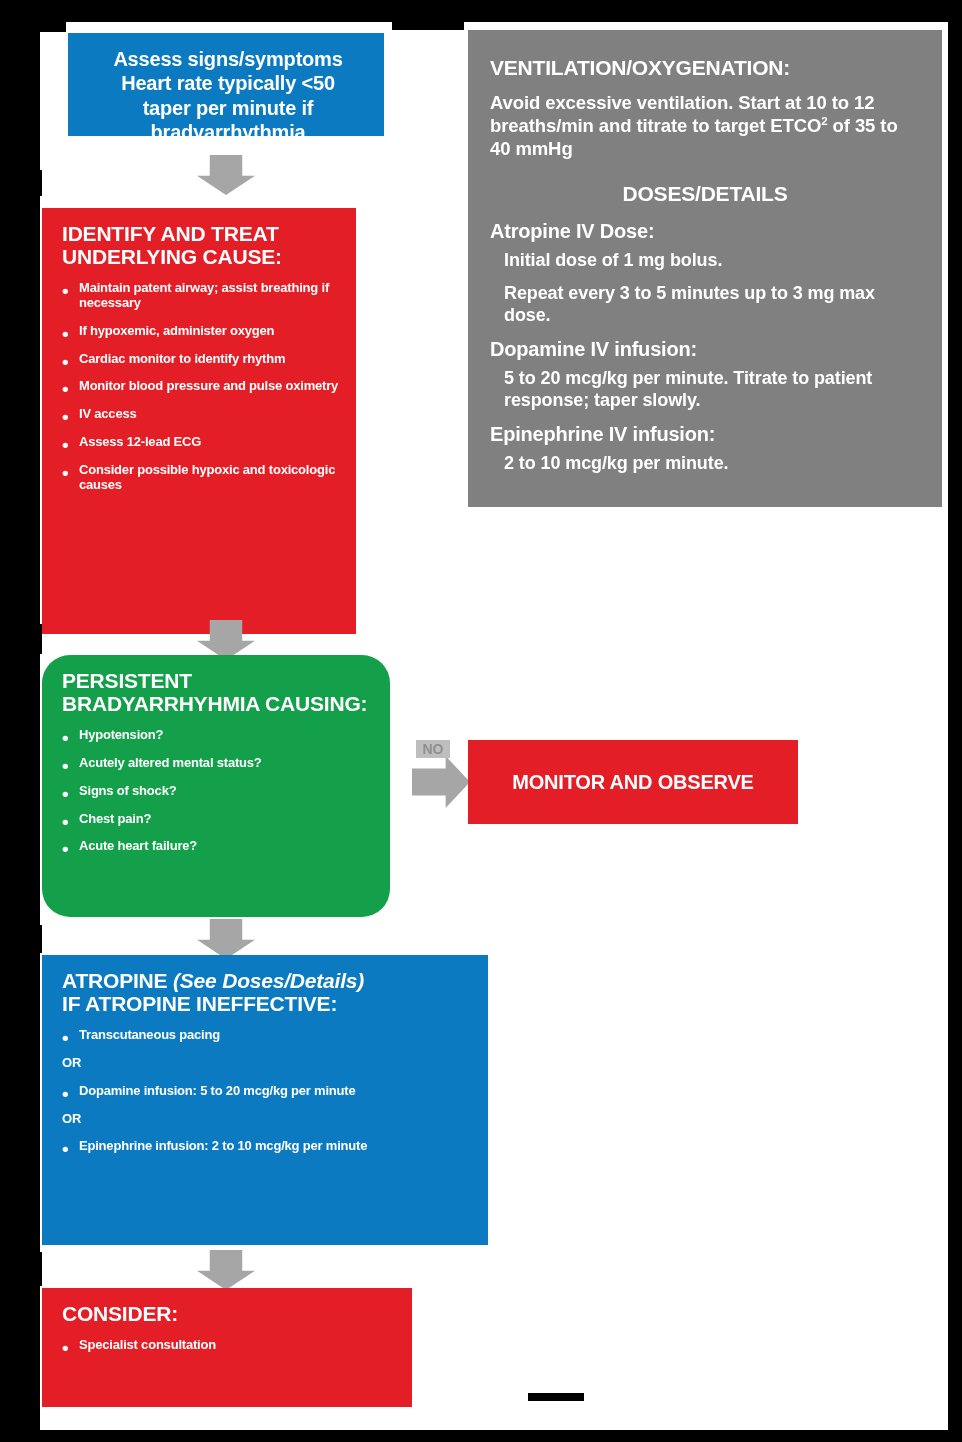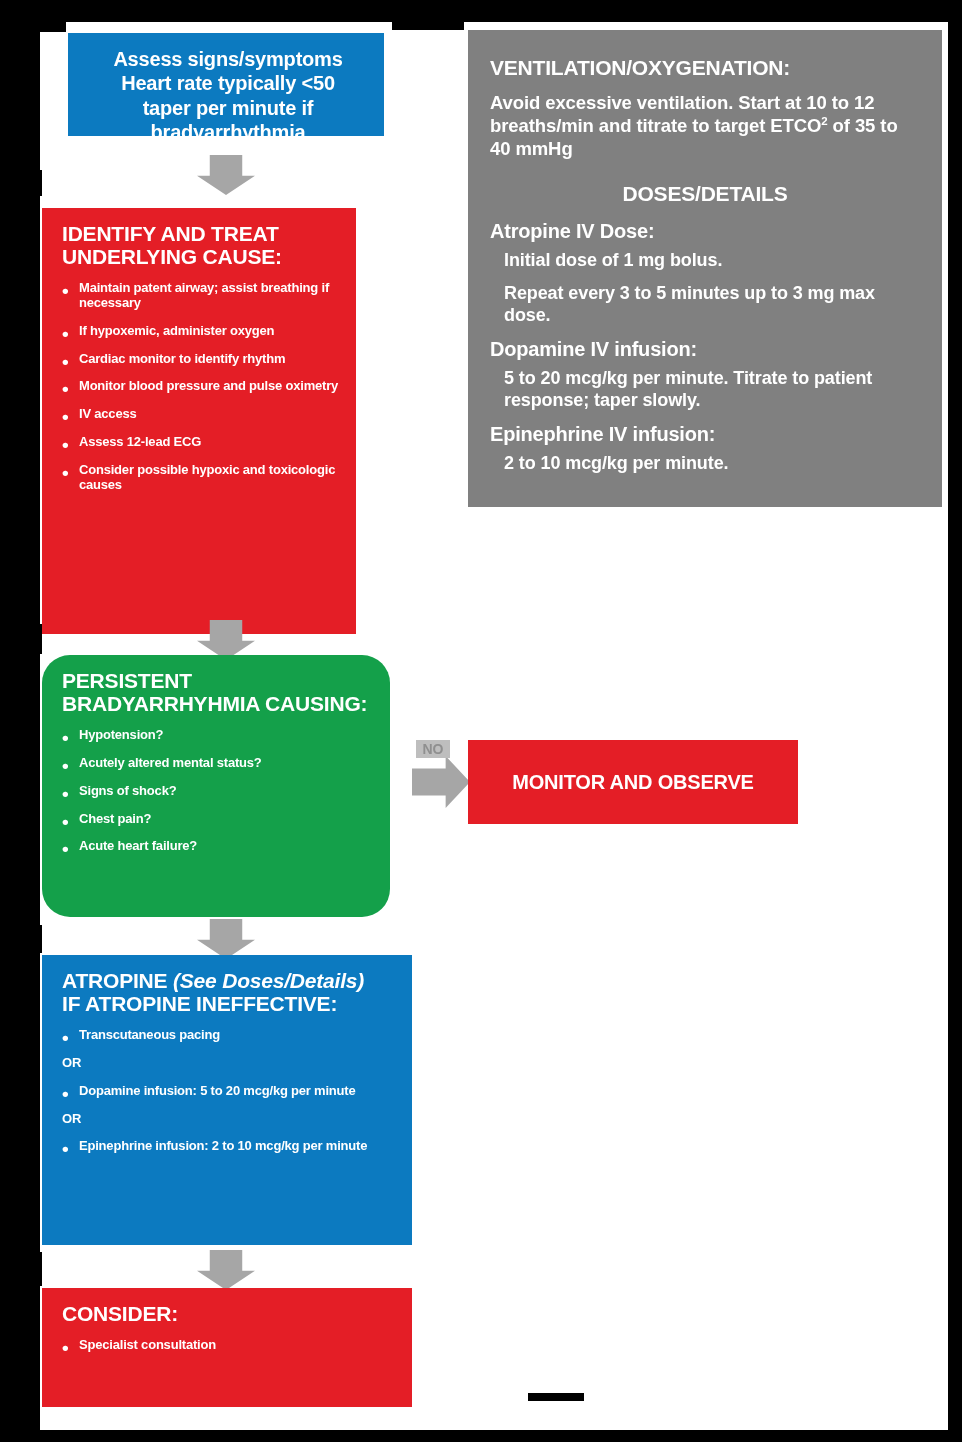--- a/index.html
+++ b/index.html
@@ -83,21 +83,21 @@
   ul.blist > li.nobullet { padding-left: 0; }
   ul.blist > li.nobullet::before { content: ""; }
   ul.blist > li:last-child { margin-bottom: 0; }
 
   .italic-note { font-style: italic; font-weight: bold; }
 
   
   #box-assess     { left: 68px;  top: 33px;   width: 316px; height: 103px; }
   #box-identify   { left: 42px;  top: 208px;  width: 314px; height: 426px; }
   #box-persistent { left: 42px;  top: 655px;  width: 348px; height: 262px; border-radius: 28px; }
-  #box-atropine   { left: 42px;  top: 955px;  width: 370px; height: 290px; }
+  #box-atropine   { left: 42px;  top: 955px;  width: 446px; height: 290px; }
   #box-consider   { left: 42px;  top: 1288px; width: 370px; height: 119px; }
   #box-monitor    { left: 468px; top: 740px;  width: 330px; height: 84px;
                     display: flex; align-items: center; justify-content: center;
                     padding: 0 10px; }
   #box-doses      { left: 468px; top: 30px;   width: 474px; height: 477px;
                     padding: 26px 22px 20px 22px; }
 
   
   .g-head {
     font-weight: bold;

